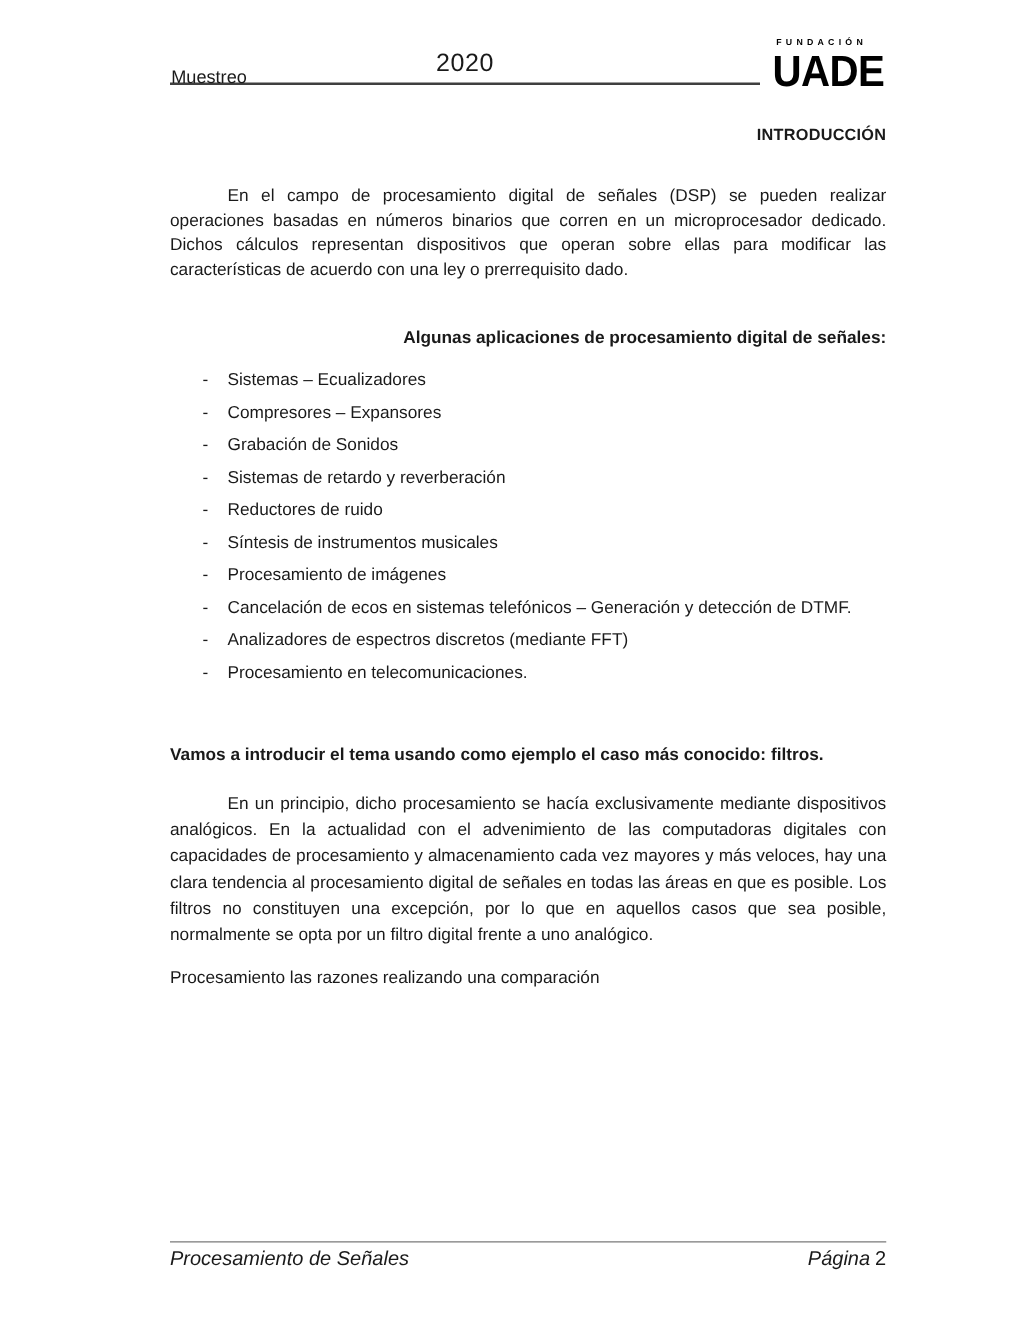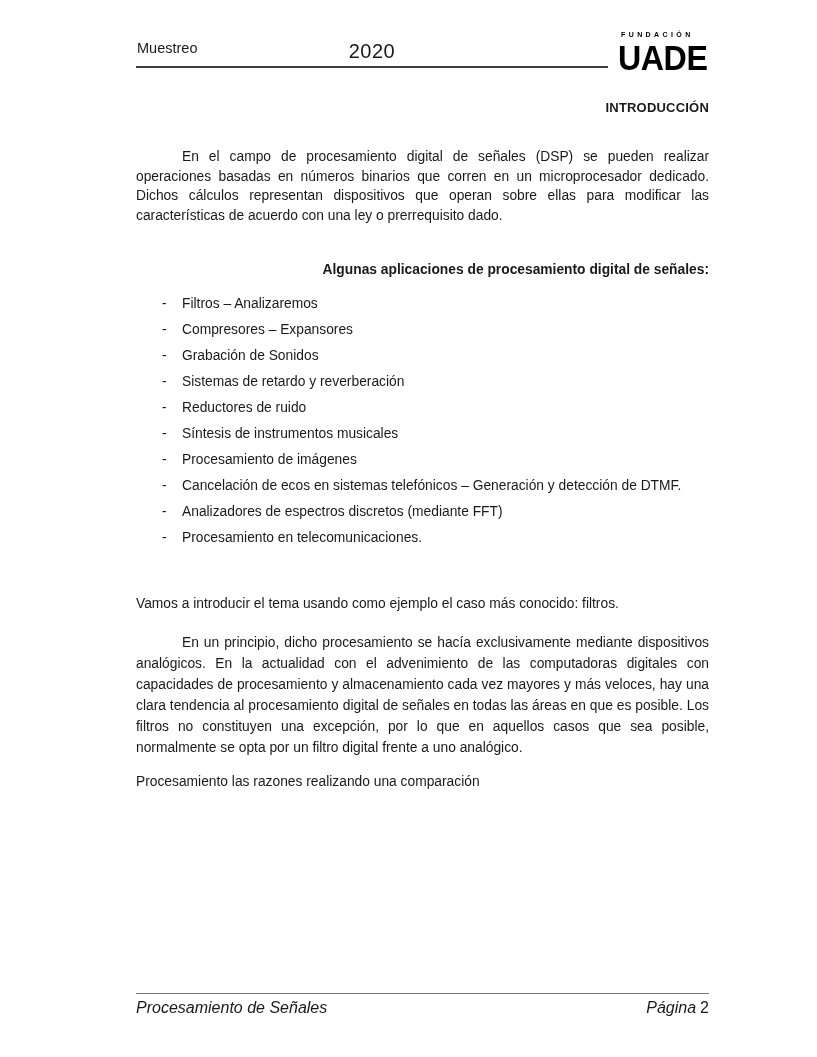--- a/index.html
+++ b/index.html
@@ -20,21 +20,21 @@
     width: 573px; height: 100px;
   }
   .header-rule {
     position: absolute;
     left: 0; top: 66px;
     width: 472px; height: 2px;
     background: #3f3f3f;
   }
   .doc-title {
     position: absolute;
-    left: 1px; top: 40px;
+    left: 1px; top: 54px;
     font-size: 14.5px;
   }
   .year {
     position: absolute;
     left: 0; top: 40px;
     width: 472px;
     text-align: center;
     font-size: 20px;
     letter-spacing: 0.5px;
   }
@@ -97,21 +97,21 @@
   }
   ul.apps li {
     display: flex;
     margin-bottom: 6.5px;
     line-height: 19.5px;
   }
   ul.apps .dash {
     width: 20px;
     flex: 0 0 20px;
   }
-  .filters-intro { margin-top: 47px; }
+  .filters-intro { margin-top: 47px; font-weight: bold; }
   .para-2 {
     margin-top: 18px;
     text-indent: 46px;
     text-align: justify;
     line-height: 21px;
   }
   .closing { margin-top: 14px; }
 
   
   .footer {
@@ -148,21 +148,21 @@
   <div class="content">
     <div class="page-title">INTRODUCCIÓN</div>
 
     <p class="para-1">En el campo de procesamiento digital de señales (DSP) se pueden realizar operaciones basadas en números binarios que corren en un microprocesador dedicado. Dichos cálculos representan dispositivos que operan sobre ellas para modificar las características de acuerdo con una ley o prerrequisito dado.</p>
 
     <div class="apps-heading">Algunas aplicaciones de procesamiento digital de señales:</div>
 
     <ul class="apps">
       <li>
         <span class="dash">-</span>
-        <span>Filtros – Analizaremos</span>
+        <span>Sistemas – Ecualizadores</span>
       </li>
       <li>
         <span class="dash">-</span>
         <span>Compresores – Expansores</span>
       </li>
       <li>
         <span class="dash">-</span>
         <span>Grabación de Sonidos</span>
       </li>
       <li>

